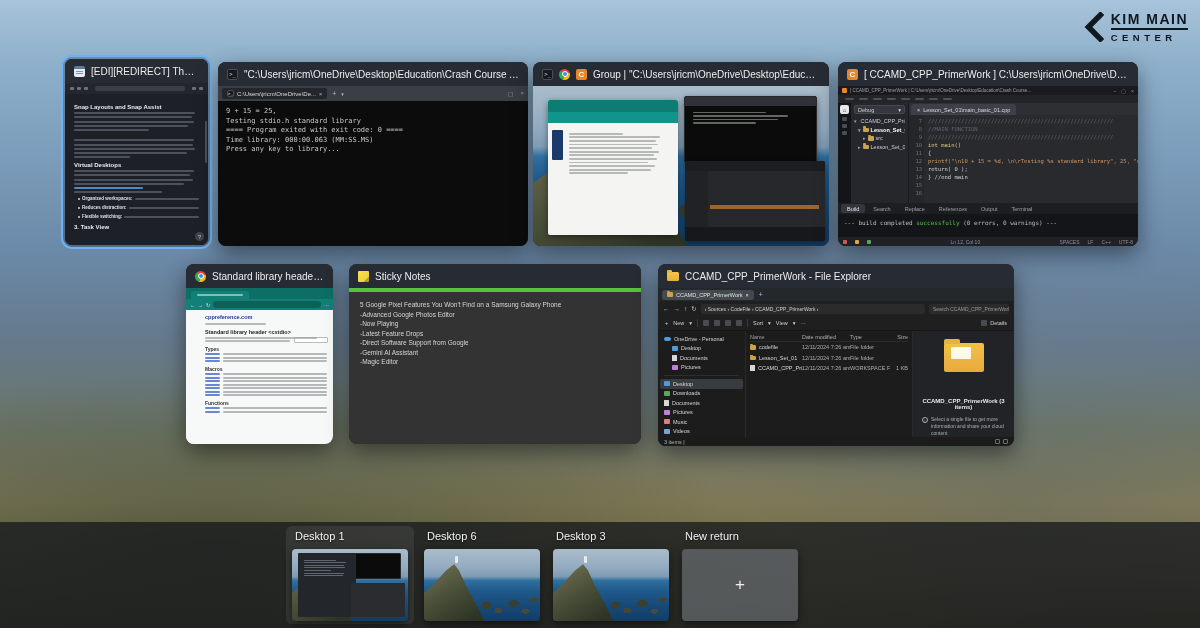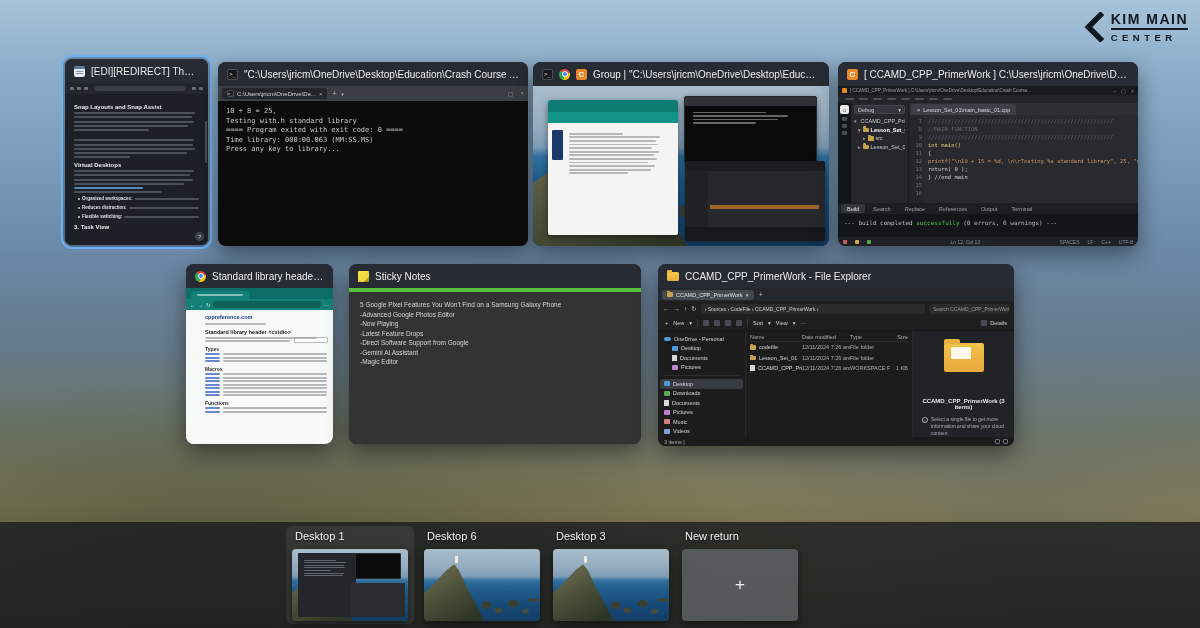--- a/index.html
+++ b/index.html
@@ -307,21 +307,21 @@
           <span class="ttxt">C:\Users\jricm\OneDrive\De...</span>
           <span class="tglyph" style="font-size:5.5px">×</span>
         </div>
         <span class="tglyph">+</span>
         <span class="tglyph" style="font-size:5px">▾</span>
         <span class="term-caps">
           <span>▢</span>
           <span>×</span>
         </span>
       </div>
-      <div class="term-body"><div>10 + 8 = 25,</div><div>Testing with.h standard library</div><div>==== Program exited with exit code: 0 ====</div><div>Time library: 000:00.063 (MM:SS.MS)</div><div>Press any key to library...</div></div>
+      <div class="term-body"><div>9 + 15 = 25,</div><div>Testing stdio.h standard library</div><div>==== Program exited with exit code: 0 ====</div><div>Time library: 000:00.063 (MM:SS.MS)</div><div>Press any key to library...</div></div>
     </div>
   </div>
 
   <div class="win" style="left:533px; top:62px; width:296px; height:184px;">
     <div class="tbar">
       <span class="gi gi-term">&gt;_</span>
       <span class="gi gi-chrome"></span>
       <span class="gi gi-c">C</span>
       <span class="ttl">Group | "C:\Users\jricm\OneDrive\Desktop\Education\Crash Cours...</span>
     </div>

